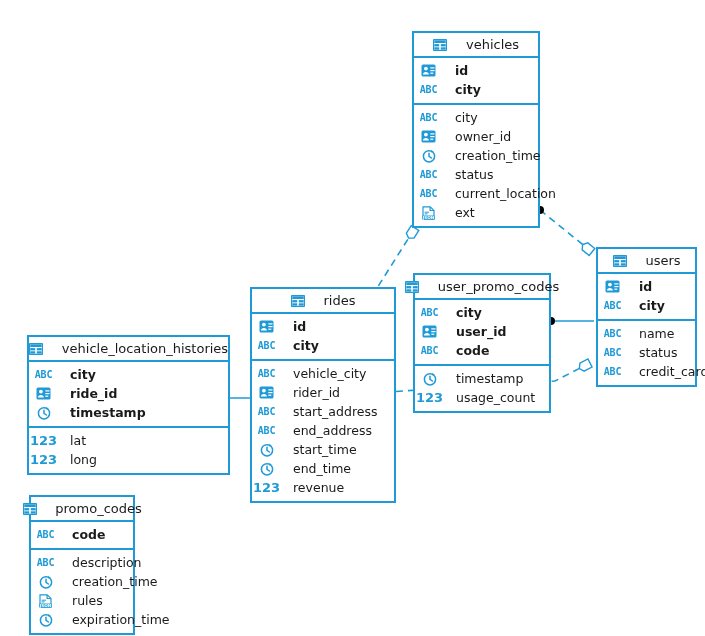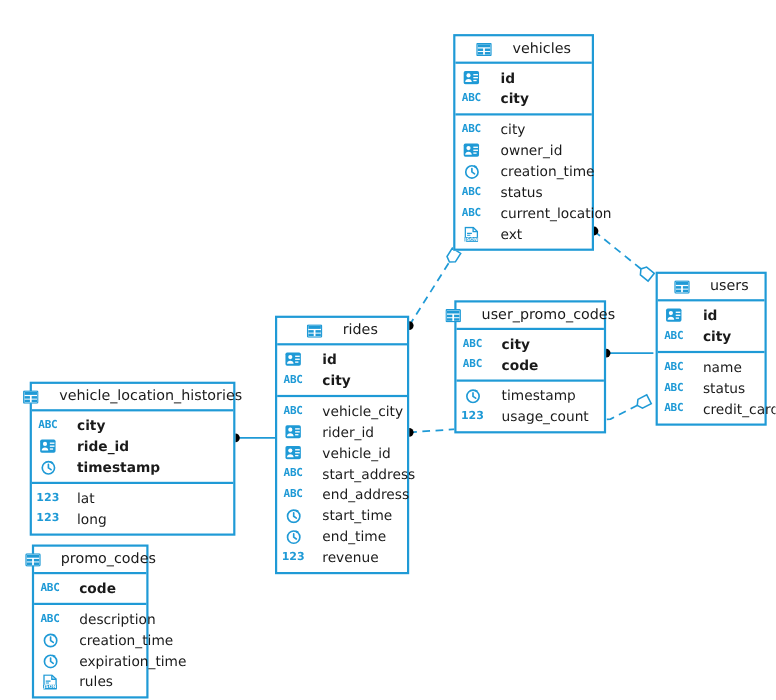--- a/index.html
+++ b/index.html
@@ -77,21 +77,21 @@
   }
   .ic svg { display: block; }
   .abc-ic {
     font-size: 10px;
     font-weight: bold;
     color: #1f9ad6;
     letter-spacing: -0.2px;
     font-family: "DejaVu Sans Mono", "Liberation Mono", monospace;
   }
   .num-ic {
-    font-size: 10px;
+    font-size: 13px;
     font-weight: bold;
     color: #1f9ad6;
     font-family: "DejaVu Sans", "Liberation Sans", sans-serif;
   }
 </style>
 </head>
 <body>
 
 <div id="canvas">
   <svg id="edges" viewBox="0 0 705 636" xmlns="http://www.w3.org/2000/svg">
@@ -226,20 +226,33 @@
       </div>
       <div class="tbl-section keys">
         <div class="col-row key">
           <span class="ic">
             <span class="abc-ic">ABC</span>
           </span>
           <span>city</span>
         </div>
         <div class="col-row key">
           <span class="ic">
+            <svg width="15" height="13" viewBox="0 0 15 13">
+              <rect x="0.5" y="0.5" width="14" height="12" rx="1.6" fill="#1f9ad6"></rect>
+              <circle cx="4.9" cy="4.6" r="1.9" fill="#fff"></circle>
+              <path d="M1.9 10.6c0-1.7 1.3-2.7 3-2.7s3 1 3 2.7z" fill="#fff"></path>
+              <rect x="9.3" y="3.3" width="4.2" height="1.2" fill="#fff"></rect>
+              <rect x="9.3" y="6" width="4.2" height="1.2" fill="#fff"></rect>
+              <rect x="9.3" y="8.6" width="3" height="1.2" fill="#fff"></rect>
+            </svg>
+          </span>
+          <span>user_id</span>
+        </div>
+        <div class="col-row key">
+          <span class="ic">
             <span class="abc-ic">ABC</span>
           </span>
           <span>code</span>
         </div>
       </div>
       <div class="tbl-section">
         <div class="col-row">
           <span class="ic">
             <svg width="14" height="14" viewBox="0 0 14 14">
               <circle cx="7" cy="7.3" r="5.6" fill="none" stroke="#1f9ad6" stroke-width="1.5"></circle>
@@ -306,21 +319,21 @@
           <span>status</span>
         </div>
         <div class="col-row">
           <span class="ic">
             <span class="abc-ic">ABC</span>
           </span>
           <span>credit_card</span>
         </div>
       </div>
     </div>
-    <div class="table-node" style="left: 250px; top: 287px; width: 122px;">
+    <div class="table-node" style="left: 250px; top: 287px; width: 146px;">
       <div class="tbl-title">
         <span class="ic">
           <svg width="14" height="12" viewBox="0 0 14 12">
             <rect x="0.5" y="0.5" width="13" height="11" rx="1" fill="#fff" stroke="#1f9ad6" stroke-width="1.3"></rect>
             <rect x="1.3" y="1.3" width="11.4" height="2.7" fill="#1f9ad6"></rect>
             <rect x="1.3" y="5.1" width="4.9" height="2.3" fill="#1f9ad6"></rect>
             <rect x="7.8" y="5.1" width="4.9" height="2.3" fill="#1f9ad6"></rect>
             <rect x="1.3" y="8.3" width="4.9" height="2.3" fill="#1f9ad6"></rect>
             <rect x="7.8" y="8.3" width="4.9" height="2.3" fill="#1f9ad6"></rect>
           </svg>
@@ -363,33 +376,20 @@
               <path d="M1.9 10.6c0-1.7 1.3-2.7 3-2.7s3 1 3 2.7z" fill="#fff"></path>
               <rect x="9.3" y="3.3" width="4.2" height="1.2" fill="#fff"></rect>
               <rect x="9.3" y="6" width="4.2" height="1.2" fill="#fff"></rect>
               <rect x="9.3" y="8.6" width="3" height="1.2" fill="#fff"></rect>
             </svg>
           </span>
           <span>rider_id</span>
         </div>
         <div class="col-row">
           <span class="ic">
-            <svg width="15" height="13" viewBox="0 0 15 13">
-              <rect x="0.5" y="0.5" width="14" height="12" rx="1.6" fill="#1f9ad6"></rect>
-              <circle cx="4.9" cy="4.6" r="1.9" fill="#fff"></circle>
-              <path d="M1.9 10.6c0-1.7 1.3-2.7 3-2.7s3 1 3 2.7z" fill="#fff"></path>
-              <rect x="9.3" y="3.3" width="4.2" height="1.2" fill="#fff"></rect>
-              <rect x="9.3" y="6" width="4.2" height="1.2" fill="#fff"></rect>
-              <rect x="9.3" y="8.6" width="3" height="1.2" fill="#fff"></rect>
-            </svg>
-          </span>
-          <span>vehicle_id</span>
-        </div>
-        <div class="col-row">
-          <span class="ic">
             <span class="abc-ic">ABC</span>
           </span>
           <span>start_address</span>
         </div>
         <div class="col-row">
           <span class="ic">
             <span class="abc-ic">ABC</span>
           </span>
           <span>end_address</span>
         </div>
@@ -414,21 +414,21 @@
           <span>end_time</span>
         </div>
         <div class="col-row">
           <span class="ic">
             <span class="num-ic">123</span>
           </span>
           <span>revenue</span>
         </div>
       </div>
     </div>
-    <div class="table-node" style="left: 27px; top: 347px; width: 187px;">
+    <div class="table-node" style="left: 27px; top: 335px; width: 203px;">
       <div class="tbl-title">
         <span class="ic">
           <svg width="14" height="12" viewBox="0 0 14 12">
             <rect x="0.5" y="0.5" width="13" height="11" rx="1" fill="#fff" stroke="#1f9ad6" stroke-width="1.3"></rect>
             <rect x="1.3" y="1.3" width="11.4" height="2.7" fill="#1f9ad6"></rect>
             <rect x="1.3" y="5.1" width="4.9" height="2.3" fill="#1f9ad6"></rect>
             <rect x="7.8" y="5.1" width="4.9" height="2.3" fill="#1f9ad6"></rect>
             <rect x="1.3" y="8.3" width="4.9" height="2.3" fill="#1f9ad6"></rect>
             <rect x="7.8" y="8.3" width="4.9" height="2.3" fill="#1f9ad6"></rect>
           </svg>
@@ -515,35 +515,35 @@
             <svg width="14" height="14" viewBox="0 0 14 14">
               <circle cx="7" cy="7.3" r="5.6" fill="none" stroke="#1f9ad6" stroke-width="1.5"></circle>
               <path d="M7 4.2V7.3l2.4 1.7" fill="none" stroke="#1f9ad6" stroke-width="1.5" stroke-linecap="round"></path>
               <path d="M8.6 1.1l3 1.1-1.9 1.5z" fill="#1f9ad6"></path>
             </svg>
           </span>
           <span>creation_time</span>
         </div>
         <div class="col-row">
           <span class="ic">
-            <svg width="14" height="14" viewBox="0 0 14 14">
-              <circle cx="7" cy="7.3" r="5.6" fill="none" stroke="#1f9ad6" stroke-width="1.5"></circle>
-              <path d="M7 4.2V7.3l2.4 1.7" fill="none" stroke="#1f9ad6" stroke-width="1.5" stroke-linecap="round"></path>
-              <path d="M8.6 1.1l3 1.1-1.9 1.5z" fill="#1f9ad6"></path>
-            </svg>
-          </span>
-          <span>expiration_time</span>
-        </div>
-        <div class="col-row">
-          <span class="ic">
             <svg width="13" height="14" viewBox="0 0 13 14">
               <path d="M1 0.8h7.2L12 4.4V13.2H1z" fill="#fff" stroke="#1f9ad6" stroke-width="1.2"></path>
               <path d="M8.1 0.9v3.6H12" fill="none" stroke="#1f9ad6" stroke-width="1.2"></path>
               <rect x="0.4" y="9.4" width="12.2" height="4.2" rx="0.6" fill="#1f9ad6"></rect>
               <text x="6.5" y="12.9" font-size="4.2" font-family="DejaVu Sans, sans-serif" font-weight="bold" fill="#fff" text-anchor="middle">JSON</text>
               <path d="M2.6 6.2h4.4M2.6 7.9h3" stroke="#1f9ad6" stroke-width="1"></path>
             </svg>
           </span>
           <span>rules</span>
         </div>
+        <div class="col-row">
+          <span class="ic">
+            <svg width="14" height="14" viewBox="0 0 14 14">
+              <circle cx="7" cy="7.3" r="5.6" fill="none" stroke="#1f9ad6" stroke-width="1.5"></circle>
+              <path d="M7 4.2V7.3l2.4 1.7" fill="none" stroke="#1f9ad6" stroke-width="1.5" stroke-linecap="round"></path>
+              <path d="M8.6 1.1l3 1.1-1.9 1.5z" fill="#1f9ad6"></path>
+            </svg>
+          </span>
+          <span>expiration_time</span>
+        </div>
       </div>
     </div>
   </div>
 
 </body></html>

